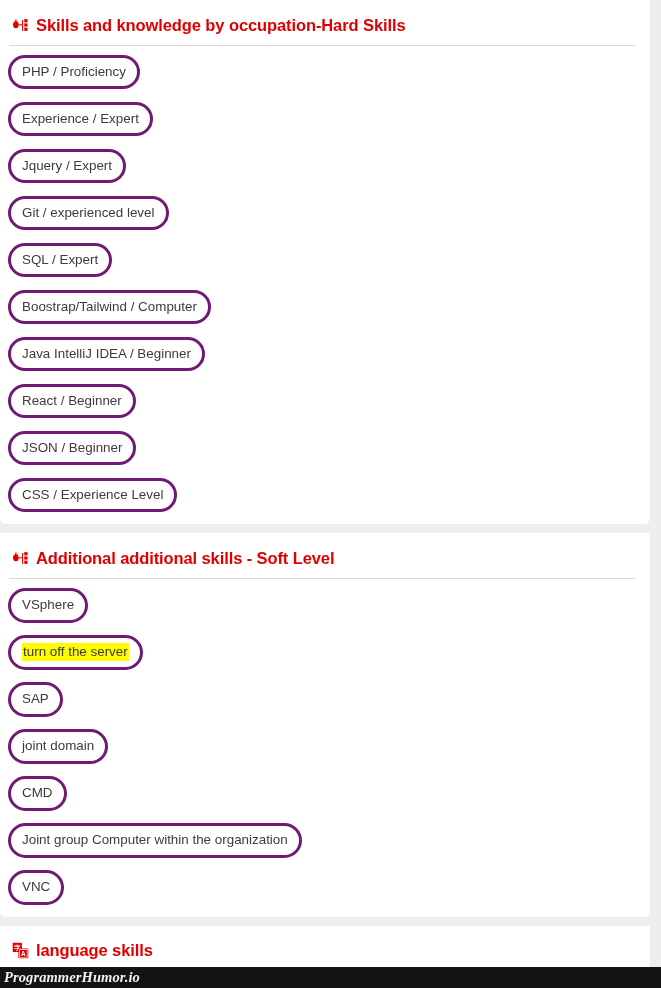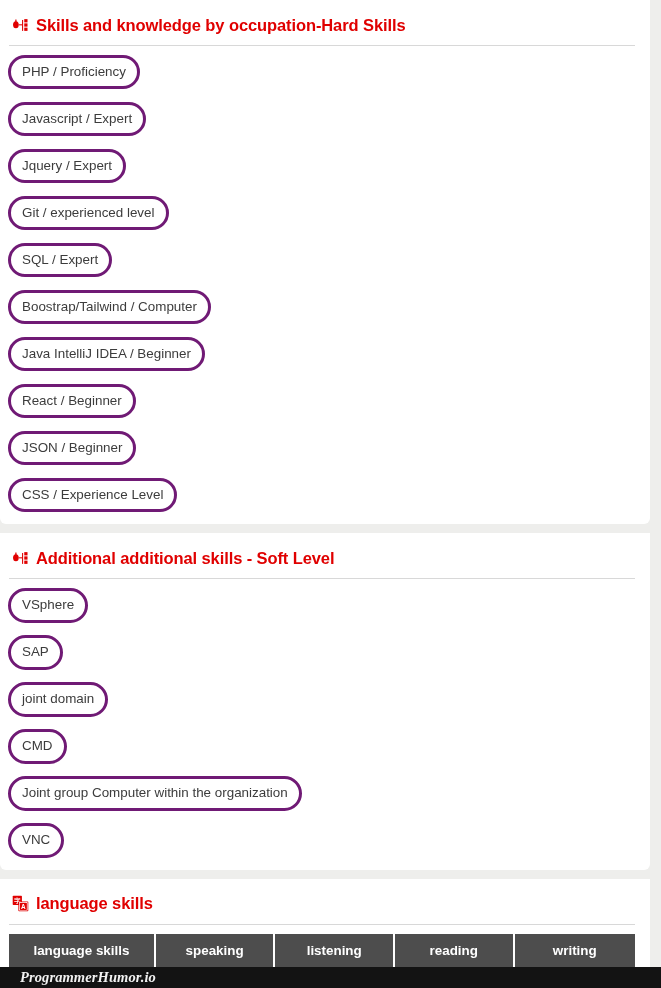--- a/index.html
+++ b/index.html
@@ -124,21 +124,21 @@
     background: #131313;
     display: flex;
     align-items: center;
   }
   .watermark span {
     color: #f2f2f2;
     font-family: "Liberation Serif", serif;
     font-style: italic;
     font-weight: bold;
     font-size: 14.5px;
-    padding-left: 20px;
+    padding-left: 4px;
     letter-spacing: 0.1px;
   }
 </style>
 </head>
 <body>
 
 <div class="page">
 
   <section class="card">
     <div class="section-head">
@@ -149,21 +149,21 @@
         <rect x="14.2" y="4.2" width="1.5" height="15.4" fill="#e00000"></rect>
         <rect x="17.3" y="3.0" width="4.6" height="4.6" fill="#e00000"></rect>
         <rect x="17.3" y="9.0" width="4.6" height="4.6" fill="#e00000"></rect>
         <rect x="17.3" y="15.0" width="4.6" height="4.6" fill="#e00000"></rect>
       </svg>
       <div class="section-title">Skills and knowledge by occupation-Hard Skills</div>
     </div>
     <div class="divider"></div>
     <div class="pill-list">
       <div class="pill">PHP / Proficiency</div>
-      <div class="pill">Javascript / Expert</div>
+      <div class="pill">Experience / Expert</div>
       <div class="pill">Jquery / Expert</div>
       <div class="pill">Git / experienced level</div>
       <div class="pill">SQL / Expert</div>
       <div class="pill">Boostrap/Tailwind / Computer</div>
       <div class="pill">Java IntelliJ IDEA / Beginner</div>
       <div class="pill">React / Beginner</div>
       <div class="pill">JSON / Beginner</div>
       <div class="pill">CSS / Experience Level</div>
     </div>
   </section>
@@ -177,20 +177,21 @@
         <rect x="14.2" y="4.2" width="1.5" height="15.4" fill="#e00000"></rect>
         <rect x="17.3" y="3.0" width="4.6" height="4.6" fill="#e00000"></rect>
         <rect x="17.3" y="9.0" width="4.6" height="4.6" fill="#e00000"></rect>
         <rect x="17.3" y="15.0" width="4.6" height="4.6" fill="#e00000"></rect>
       </svg>
       <div class="section-title">Additional additional skills - Soft Level</div>
     </div>
     <div class="divider"></div>
     <div class="pill-list">
       <div class="pill"><span>VSphere</span></div>
+      <div class="pill"><span class="hl">turn off the server</span></div>
       <div class="pill"><span>SAP</span></div>
       <div class="pill"><span>joint domain</span></div>
       <div class="pill"><span>CMD</span></div>
       <div class="pill"><span>Joint group Computer within the organization</span></div>
       <div class="pill"><span>VNC</span></div>
     </div>
   </section>
 
   <section class="card">
     <div class="section-head">

